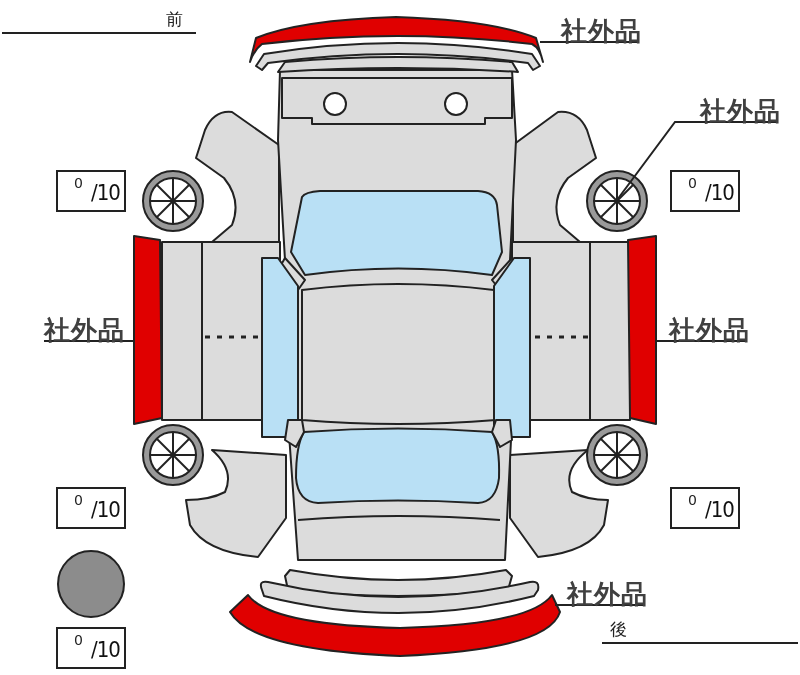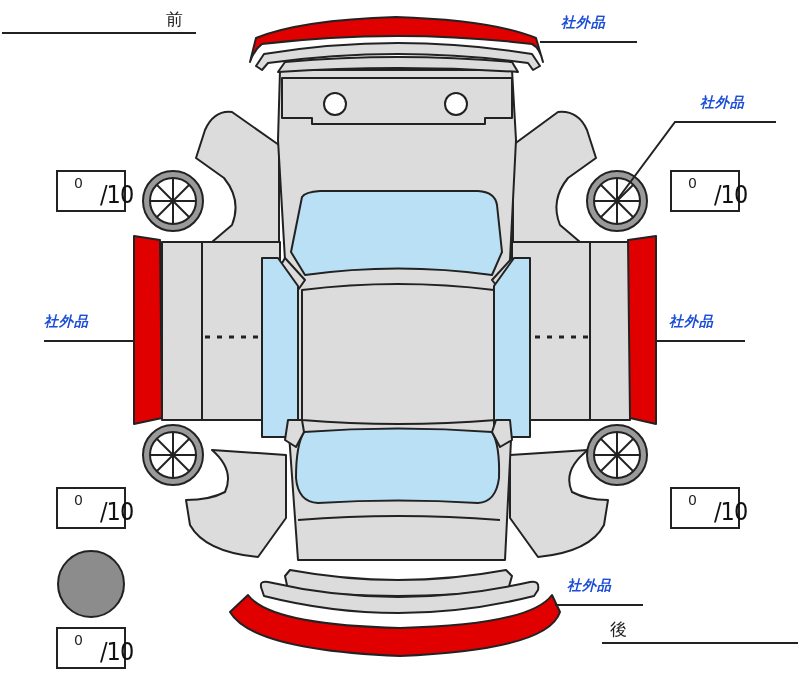--- a/index.html
+++ b/index.html
@@ -1,26 +1,26 @@
 <!DOCTYPE html>
 <html><head>
 <meta charset="utf-8">
 <style>
   html, body { margin:0; padding:0; background:#ffffff; }
   body { width:800px; height:675px; position:relative; overflow:hidden;
          font-family:"DejaVu Sans", sans-serif; }
   #stage { position:absolute; left:0; top:0; width:800px; height:675px; }
-  .lbl { position:absolute; font-weight:bold; font-size:14px; color:#1d4ed8;
-         letter-spacing:1px; white-space:nowrap;font-style:italic; }
+  .lbl { position:absolute; font-weight:bold; font-size:26px; color:#404040;
+         letter-spacing:1px; white-space:nowrap; }
   .dir { position:absolute; font-size:17px; color:#222; }
   .score { position:absolute; width:66px; height:38px; border:2px solid #222;
            background:#fff; box-sizing:border-box; }
   .score .num { position:absolute; left:16px; top:3px; font-size:14px; color:#222;
                 font-family:"DejaVu Sans", sans-serif; }
-  .score .den { position:absolute; left:42px; top:8px; font-size:25px; color:#111;
+  .score .den { position:absolute; left:33px; top:8px; font-size:22px; color:#111;
                 font-family:"DejaVu Sans Condensed","DejaVu Sans", sans-serif; letter-spacing:-1px; }
   .hline { position:absolute; height:2px; background:#222; }
 </style>
 </head>
 <body>
 
 <div id="stage">
 <svg width="800" height="675" viewBox="0 0 800 675" xmlns="http://www.w3.org/2000/svg">
   <g stroke="#222" stroke-width="2" stroke-linejoin="round">
 

